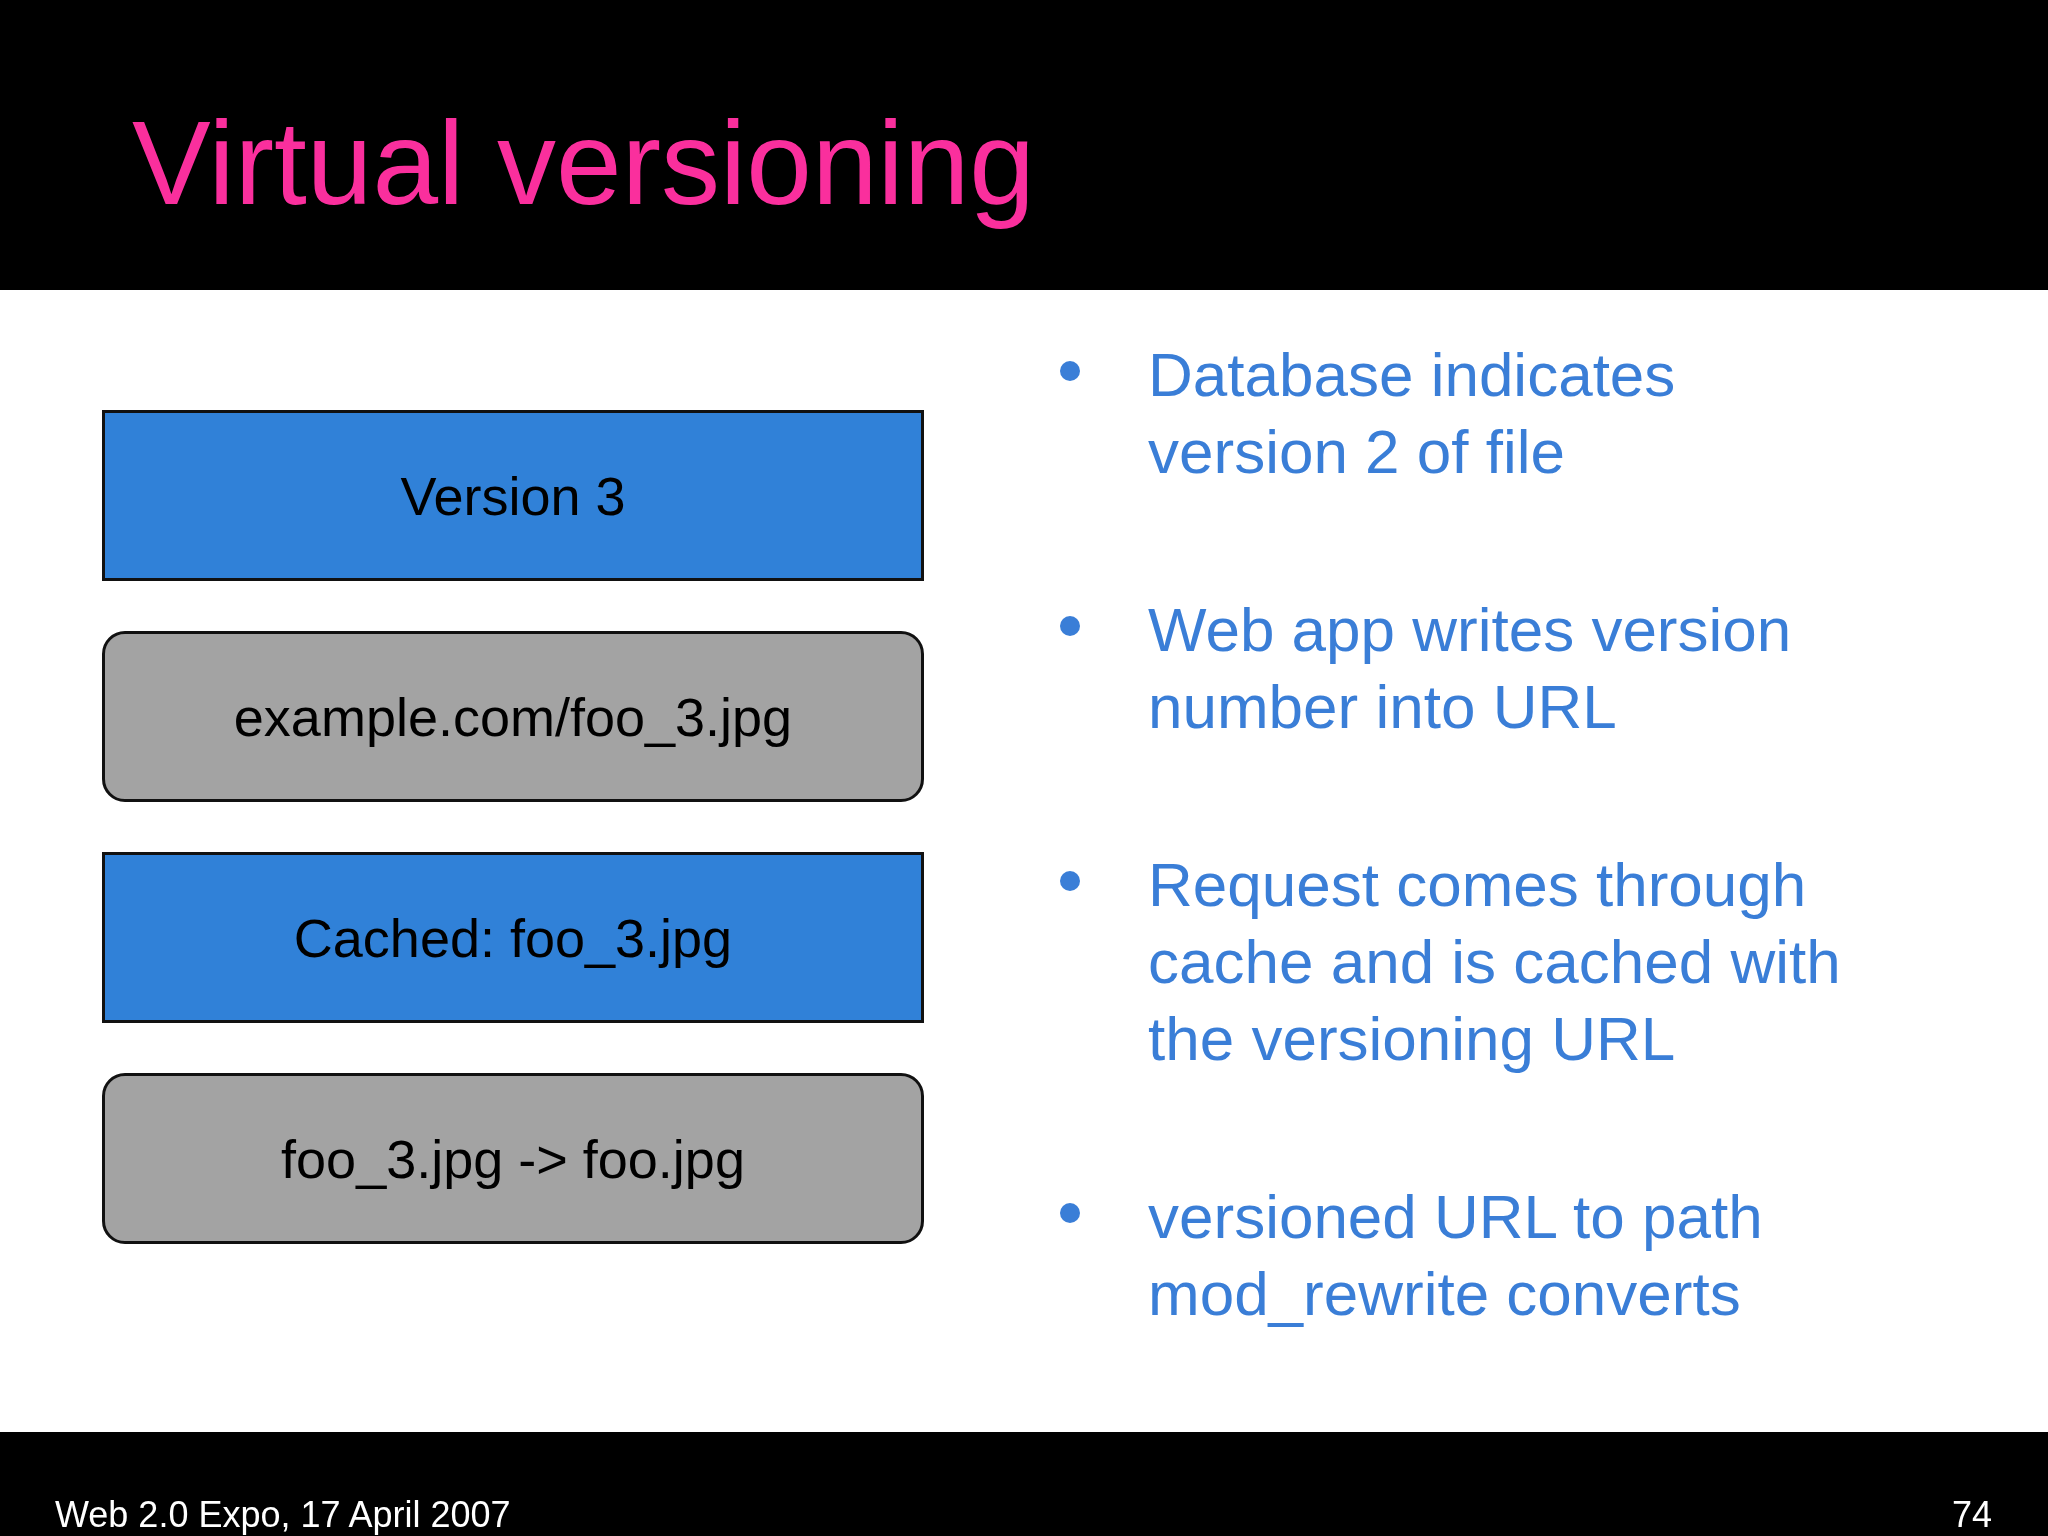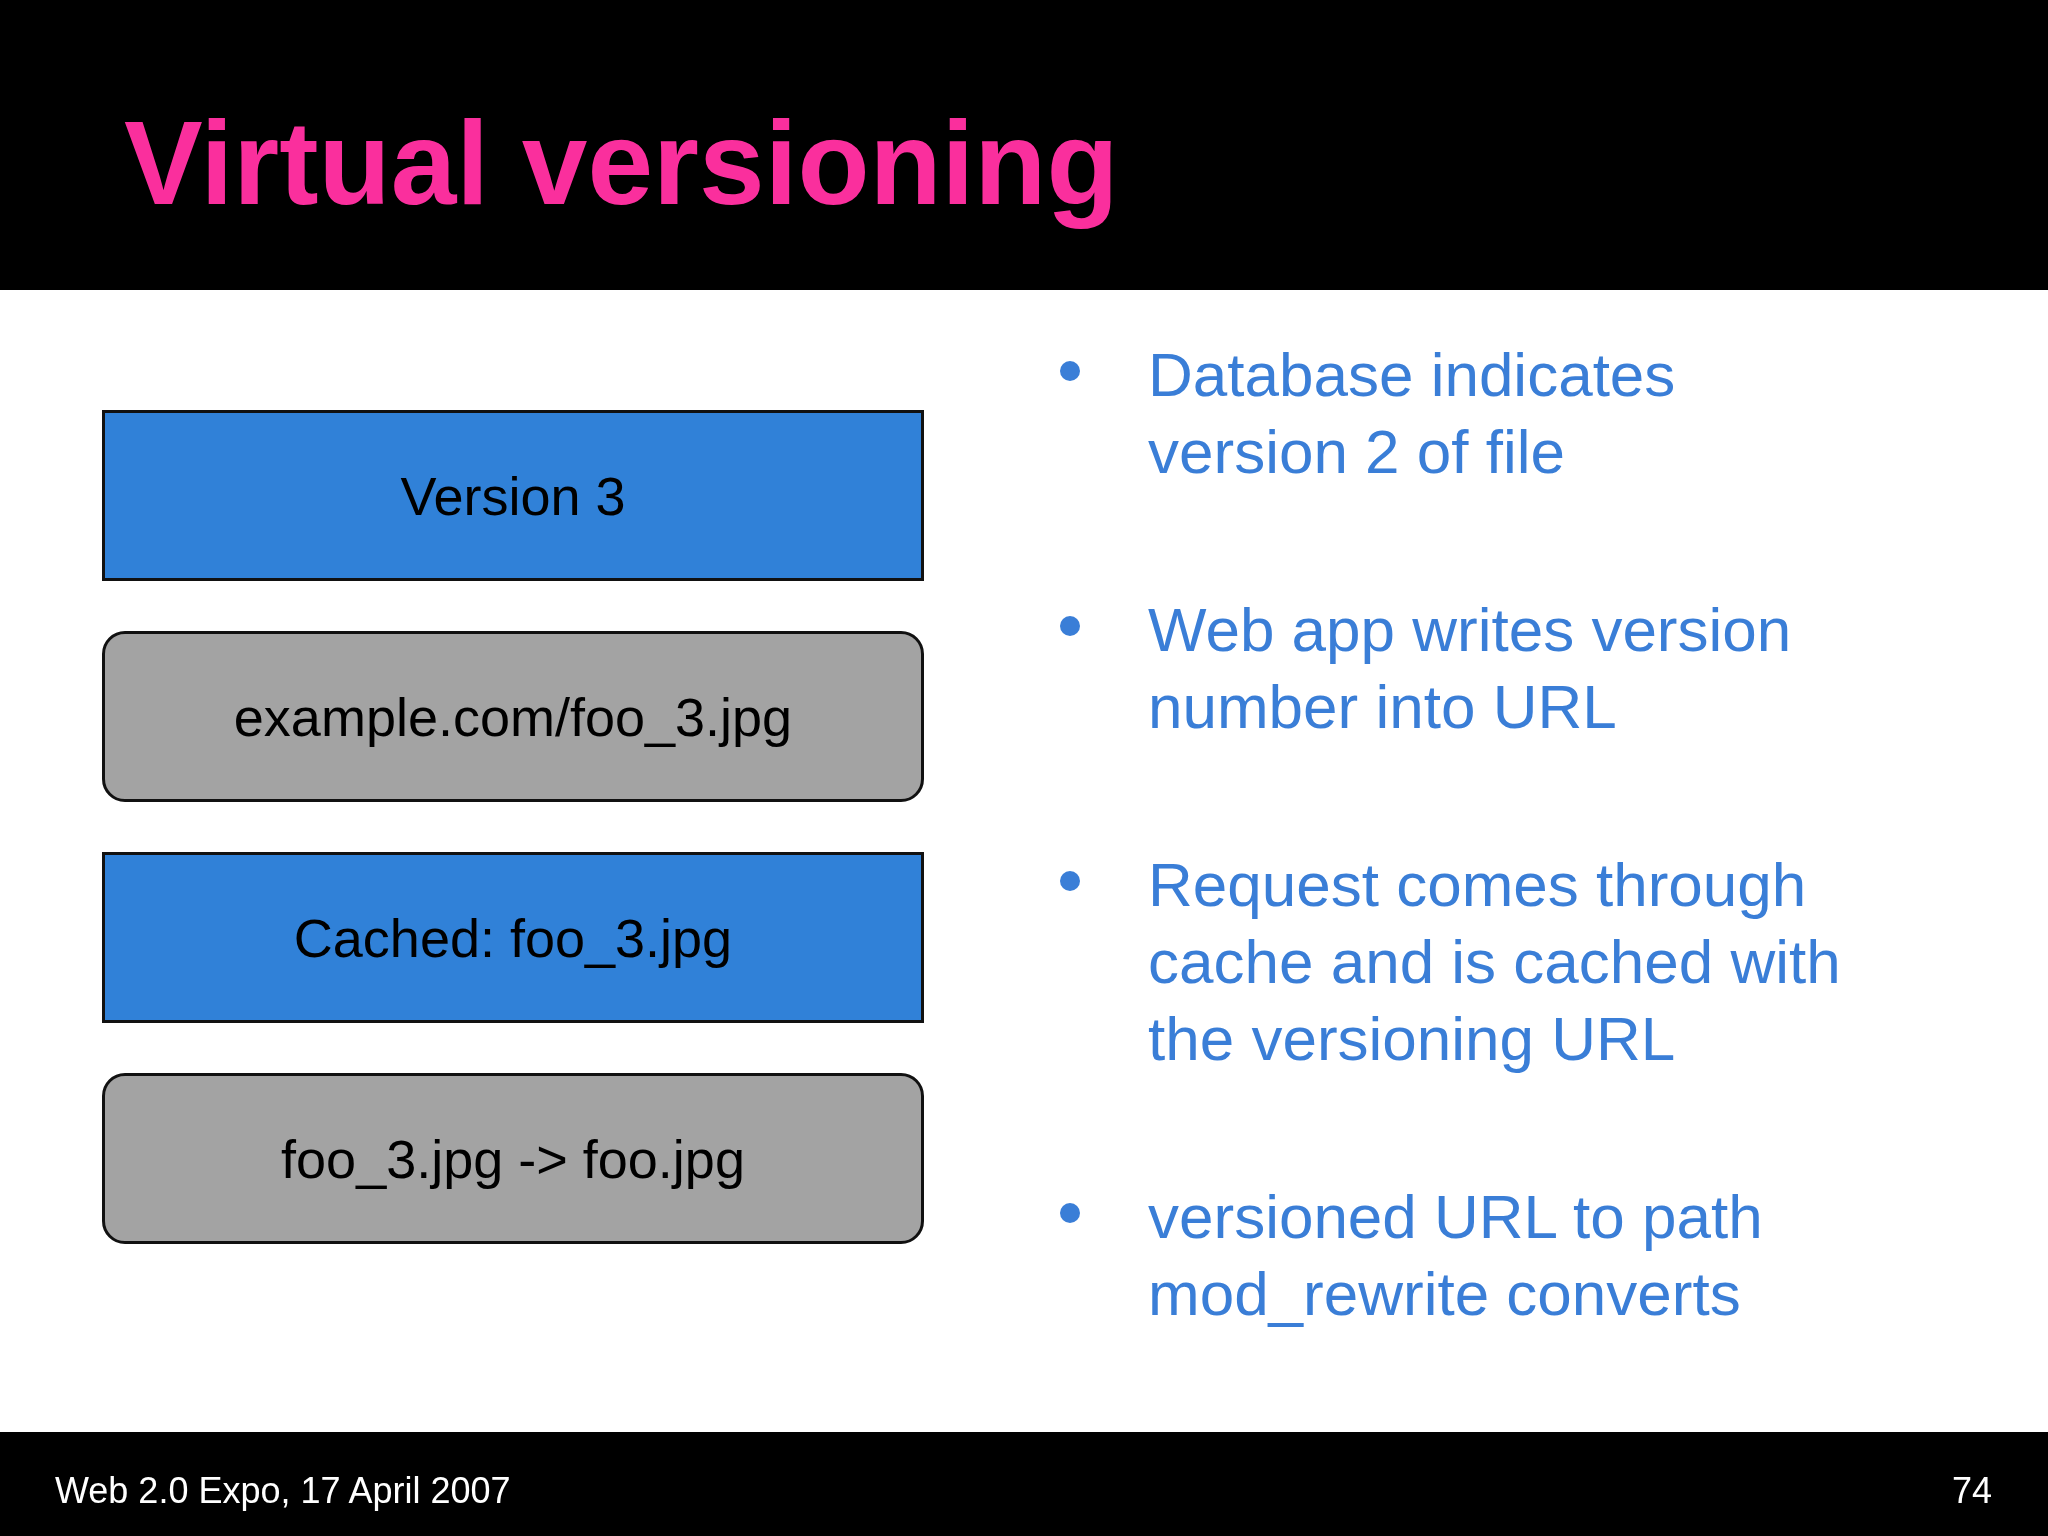--- a/index.html
+++ b/index.html
@@ -19,26 +19,26 @@
   
   .header {
     position: absolute;
     left: 0; top: 0;
     width: 2048px;
     height: 290px;
     background: #000000;
   }
   .header h1 {
     position: absolute;
-    left: 124px;
+    left: 132px;
     top: 104px;
     margin: 0;
     font-size: 118px;
     line-height: 1;
-    font-weight: 700;
+    font-weight: 400;
     color: #fa2f9d;
     white-space: nowrap;
   }
 
   
   .box {
     position: absolute;
     left: 102px;
     width: 822px;
     height: 171px;
@@ -93,21 +93,21 @@
   
   .footer {
     position: absolute;
     left: 0;
     top: 1432px;
     width: 2048px;
     height: 104px;
     background: #000000;
     box-sizing: border-box;
     display: flex;
-    align-items: center;
+    align-items: flex-end;
     justify-content: space-between;
     padding: 14px 56px 0 55px;
   }
   .footer span {
     font-size: 36px;
     color: #ffffff;
     white-space: nowrap;
   }
 </style>
 </head>

